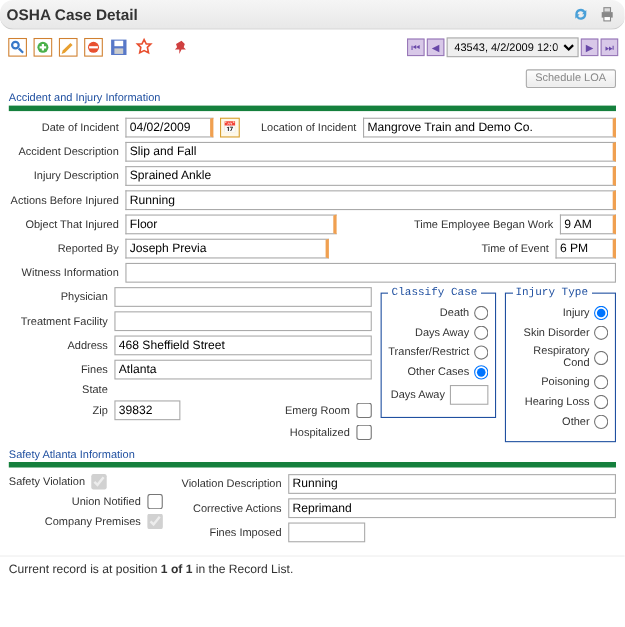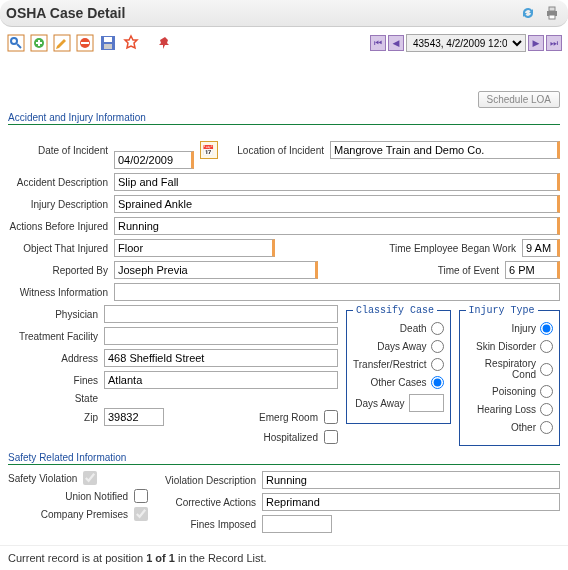--- a/index.html
+++ b/index.html
@@ -14,22 +14,22 @@
 .nav-btn { width: 16px; height: 16px; background: #d8c8e8; border: 1px solid #9878b8; display: inline-flex; align-items: center; justify-content: center; font-size: 9px; color: #6848a8; cursor: pointer; }
 .nav-select { font-size: 10px; height: 18px; border: 1px solid #aaa; padding: 0 2px; width: 120px; }
 .form-area { padding: 4px 8px; }
 .row { display: flex; align-items: center; margin-bottom: 4px; gap: 6px; }
 .lbl { text-align: right; font-size: 10px; color: #333; white-space: nowrap; }
 .w90 { width: 90px; }
 .w100 { width: 100px; }
 .inp { border: 1px solid #aaa; border-right: 3px solid #f0a050; height: 18px; padding: 1px 3px; font-size: 11px; background: #fff; }
 .inp-plain { border: 1px solid #aaa; height: 18px; padding: 1px 3px; font-size: 11px; background: #fff; }
 .sel { border: 1px solid #7eb4ea; height: 20px; font-size: 11px; background: linear-gradient(#fff, #e8f0fa); padding: 0 2px; }
-.btn { font-size: 10px; padding: 2px 8px; border: 1px solid #aaa; background: linear-gradient(#fdfdfd, #ececec); border-radius: 2px; cursor: pointer; color: #888; margin-top: 28px; }
-.section-title { color: #2050a0; font-size: 10px; border-bottom: 1px solid #15803d; padding-bottom: 1px; margin: 4px 0 6px 0; }
+.btn { font-size: 10px; padding: 2px 8px; border: 1px solid #aaa; background: linear-gradient(#fdfdfd, #ececec); border-radius: 2px; cursor: pointer; color: #888; }
+.section-title { color: #2050a0; font-size: 10px; border-bottom: 5px solid #15803d; padding-bottom: 1px; margin: 4px 0 6px 0; }
 .cal-icon { width: 18px; height: 18px; display: inline-flex; align-items: center; justify-content: center; border: 1px solid #d8a030; background: #fef8e8; font-size: 10px; cursor: pointer; }
 fieldset { border: 1px solid #2050a0; padding: 6px; font-size: 10px; }
 legend { color: #2050a0; font-size: 10px; padding: 0 3px; font-family: Liberation Mono, monospace; }
 .radio-row { display: flex; align-items: center; justify-content: flex-end; gap: 4px; margin-bottom: 5px; }
 .radio-row label { text-align: right; }
 .chk { width: 14px; height: 14px; }
 .two-col { display: flex; gap: 8px; align-items: flex-start; }
 .footer { padding: 6px 8px; font-size: 11px; border-top: 1px solid #eee; margin-top: 4px; }
 input[type=radio] { margin: 0; }
 input[type=checkbox] { margin: 0; }
@@ -115,47 +115,47 @@
 <div class="form-area">
 
   <div class="row" style="justify-content:flex-end">
     <button class="btn">Schedule LOA</button>
   </div>
 
   <div class="section-title">Accident and Injury Information</div>
 
   <div class="row">
     <span class="lbl w100">Date of Incident</span>
-    <input class="inp" style="width: 80px; margin-top: 20px;" value="04/02/2009">
+    <input class="inp" style="width: 80px;" value="04/02/2009">
     <span class="cal-icon">📅</span>
     <span class="lbl" style="width:100px">Location of Incident</span>
     <input class="inp" style="flex: 1 1 0%;" value="Mangrove Train and Demo Co.">
   </div>
   <div class="row">
     <span class="lbl w100">Accident Description</span>
     <input class="inp" style="flex: 1 1 0%;" value="Slip and Fall">
   </div>
   <div class="row">
     <span class="lbl w100">Injury Description</span>
     <input class="inp" style="flex: 1 1 0%;" value="Sprained Ankle">
   </div>
   <div class="row">
     <span class="lbl w100">Actions Before Injured</span>
     <input class="inp" style="flex: 1 1 0%;" value="Running">
   </div>
   <div class="row">
     <span class="lbl w100">Object That Injured</span>
-    <input class="inp" style="width: 161px;" value="Floor">
+    <input class="inp" style="width: 192px;" value="Floor">
     <span style="flex:1"></span>
     <span class="lbl">Time Employee Began Work</span>
-    <input class="inp" style="width: 38px;" value="9 AM">
+    <input class="inp" style="width: 51px;" value="9 AM">
   </div>
   <div class="row">
     <span class="lbl w100">Reported By</span>
-    <input class="inp" style="width: 204px;" value="Joseph Previa">
+    <input class="inp" style="width: 185px;" value="Joseph Previa">
     <span style="flex:1"></span>
     <span class="lbl">Time of Event</span>
     <input class="inp" style="width: 55px;" value="6 PM">
   </div>
   <div class="row">
     <span class="lbl w100">Witness Information</span>
     <input class="inp-plain" style="flex: 1 1 0%;" value="">
   </div>
 
   <div class="two-col">
@@ -238,21 +238,21 @@
           <label>Hearing Loss</label>
           <input type="radio" name="it" style="">
         </div>
       <div class="radio-row">
           <label>Other</label>
           <input type="radio" name="it" style="">
         </div>
     </fieldset>
   </div>
 
-  <div class="section-title">Safety Related Information</div>
+  <div class="section-title">Safety Atlanta Information</div>
 
   <div class="two-col">
     <div style="width:140px">
       <div class="row" style="justify-content:flex-start">
           <span class="lbl">Safety Violation</span>
           <input type="checkbox" class="chk" checked="" disabled="" style="">
         </div>
       <div class="row" style="justify-content:flex-end">
           <span class="lbl">Union Notified</span>
           <input type="checkbox" class="chk" style="">

